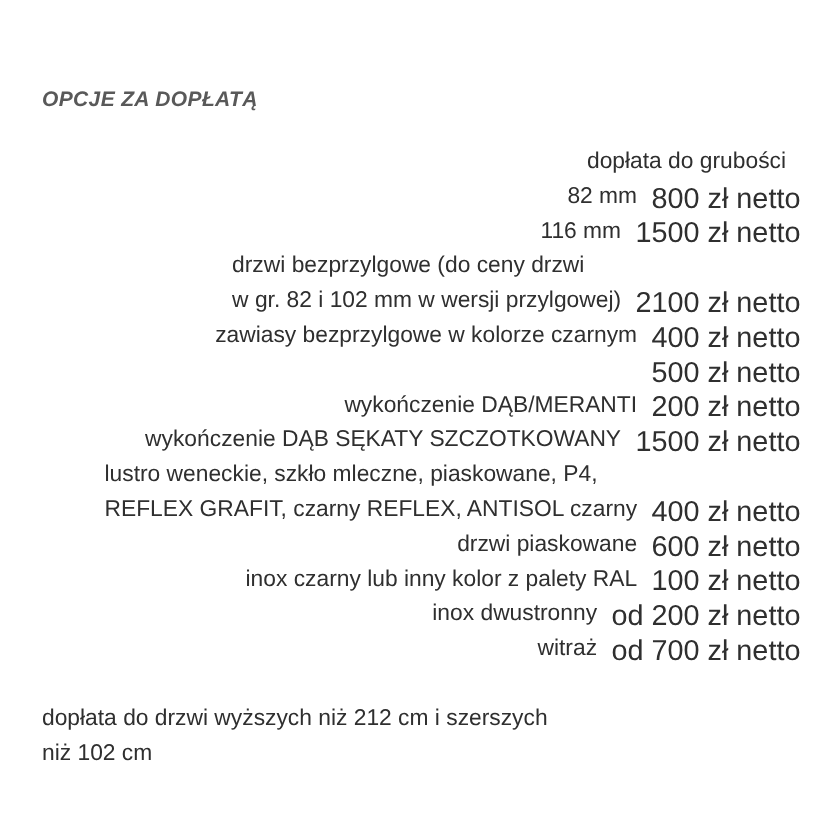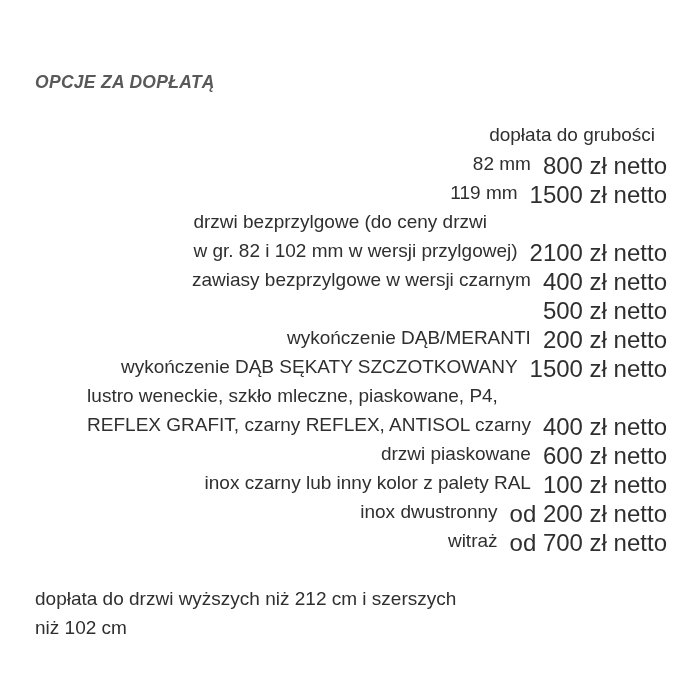--- a/index.html
+++ b/index.html
@@ -67,32 +67,32 @@
     <span class="label">dopłata do grubości</span>
     <span class="price"></span>
   </div>
 
   <div class="row">
     <span class="label">82 mm</span>
     <span class="price">800 zł netto</span>
   </div>
 
   <div class="row">
-    <span class="label">119 mm</span>
+    <span class="label">116 mm</span>
     <span class="price">1500 zł netto</span>
   </div>
 
   <div class="row">
     <span class="label">drzwi bezprzylgowe (do ceny drzwi
 w gr. 82 i 102 mm w wersji przylgowej)</span>
     <span class="price">2100 zł netto</span>
   </div>
 
   <div class="row">
-    <span class="label">zawiasy bezprzylgowe w wersji czarnym</span>
+    <span class="label">zawiasy bezprzylgowe w kolorze czarnym</span>
     <span class="price">400 zł netto</span>
   </div>
 
   <div class="row">
     <span class="price">500 zł netto</span>
   </div>
 
   <div class="row">
     <span class="label">wykończenie DĄB/MERANTI</span>
     <span class="price">200 zł netto</span>

